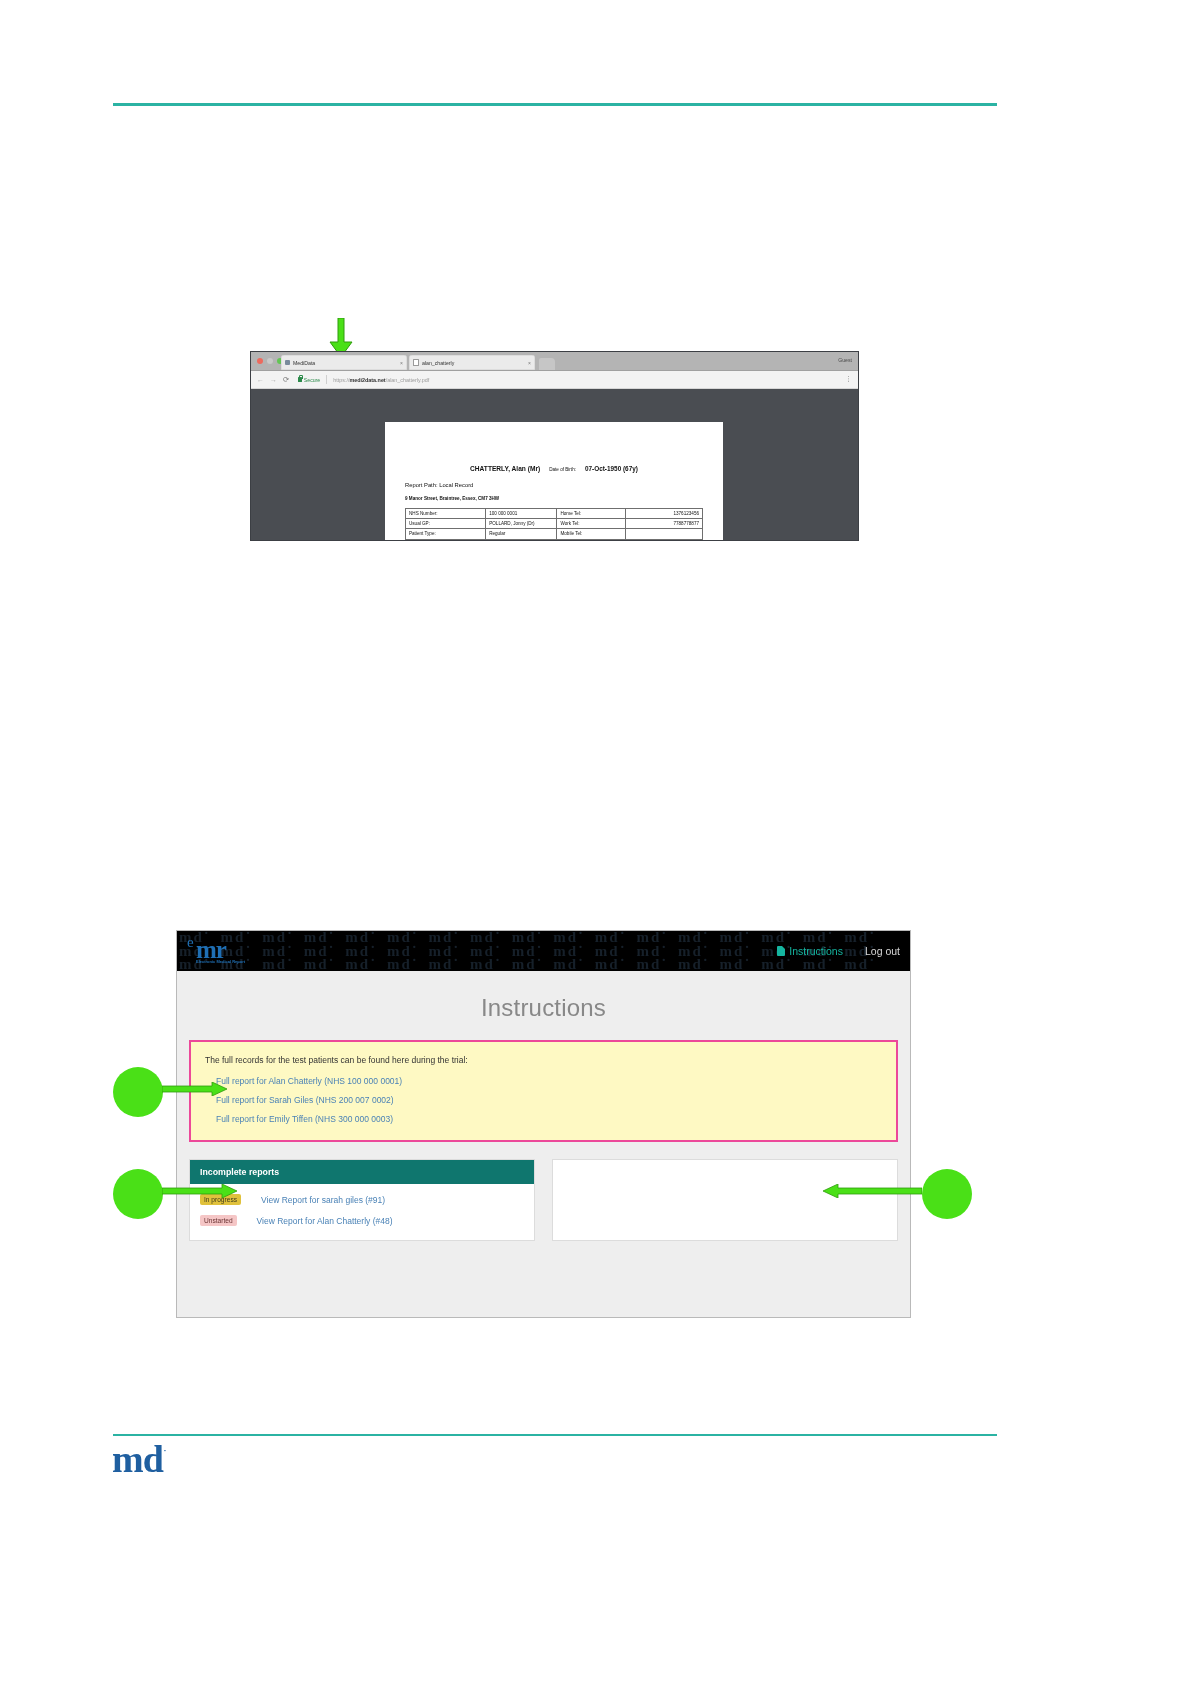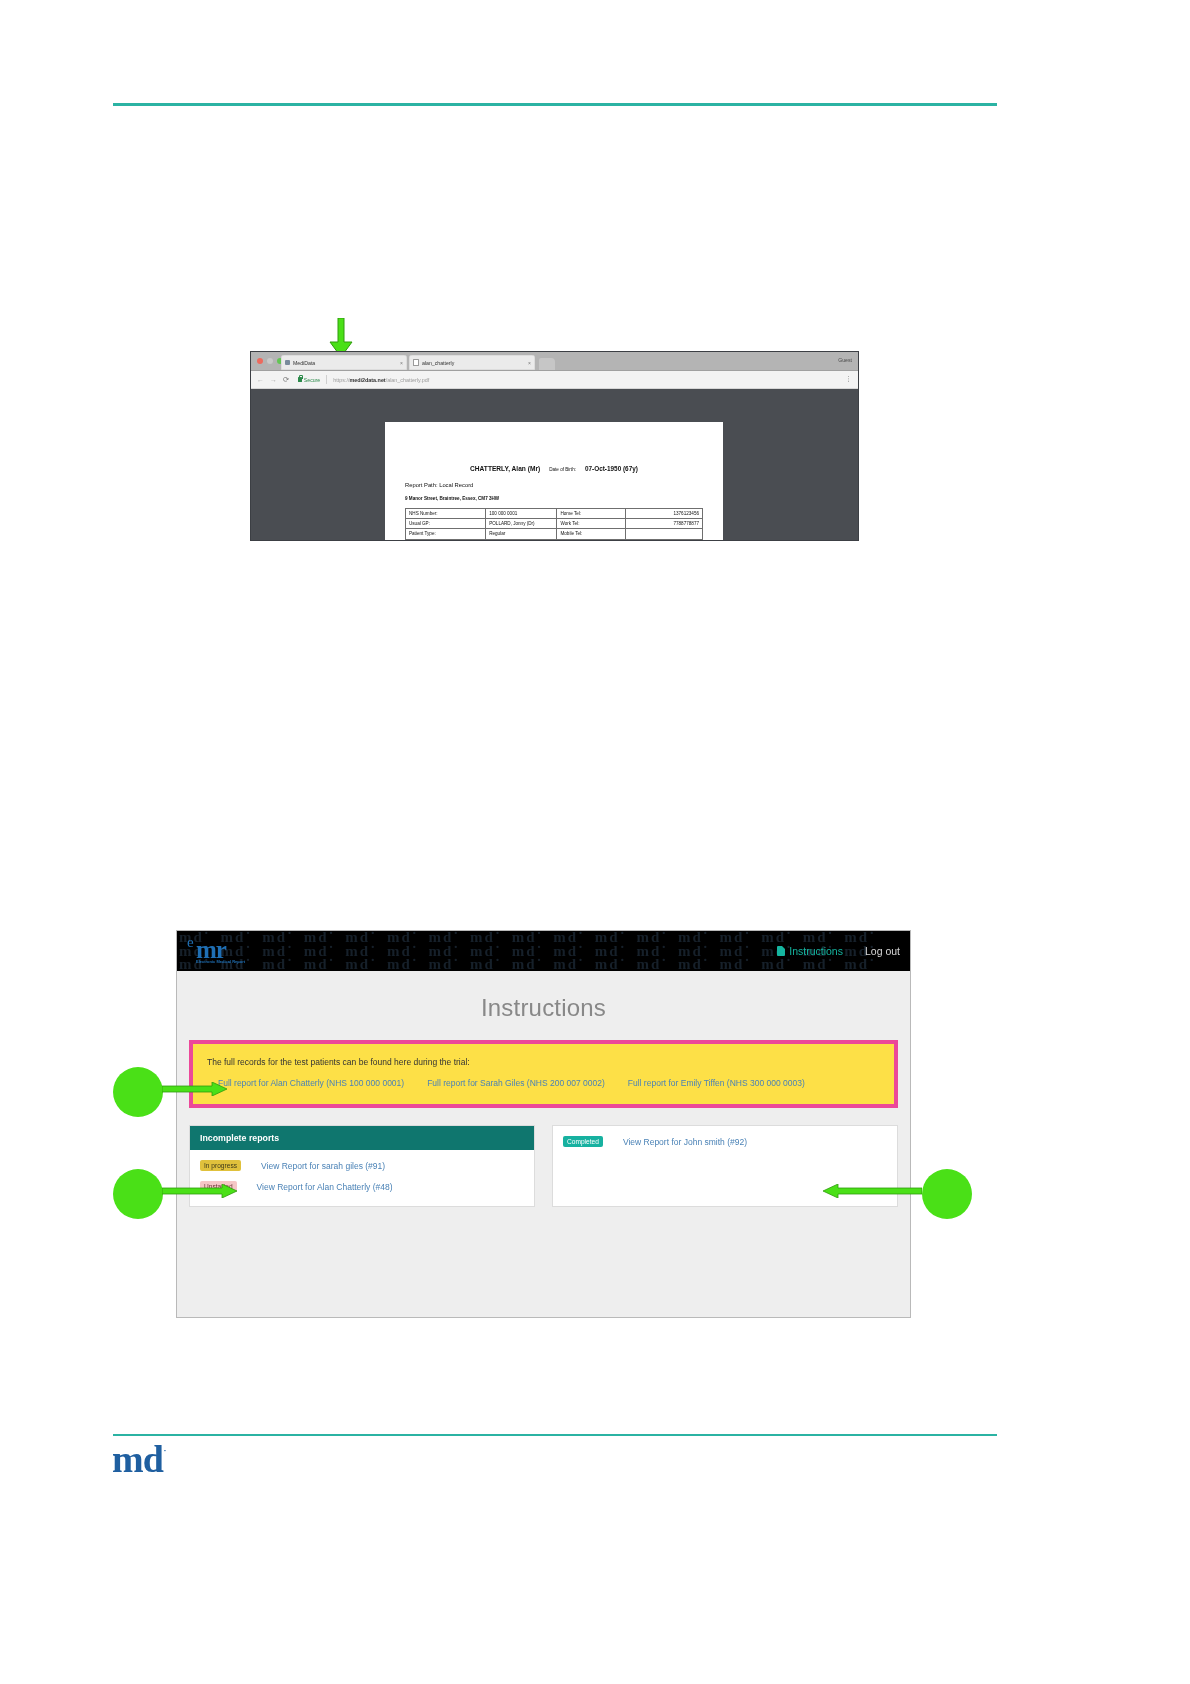--- a/index.html
+++ b/index.html
@@ -158,25 +158,25 @@
     content:""; position:absolute; right:0; top:0; border-width:0 3px 3px 0;
     border-style:solid; border-color:transparent #000 transparent transparent;
   }
 
   .emr-body { padding:0 12px; }
   .emr-title {
     text-align:center; font-size:24px; color:#888; font-weight:normal;
     margin:23px 0 18px 0; letter-spacing:.2px;
   }
   .alert-box {
-    background:#fde047; border:4px solid #ec4899;
+    background:#fef9c3; border:2px solid #ec4899;
     padding:13px 14px 16px 14px;
   }
   .alert-intro { font-size:8.5px; color:#333; }
-  .alert-links { margin-top:11px; display:flex; flex-direction:row; gap:23px; padding-left:11px; }
+  .alert-links { margin-top:11px; display:flex; flex-direction:column; gap:9px; padding-left:11px; }
   .alert-links a { color:#4a82b6; font-size:8.5px; text-decoration:none; }
 
   .panels { display:flex; gap:17px; margin-top:17px; }
   .panel { flex:1; background:#fff; border:1px solid #dcdcdc; }
   .panel-head {
     background:#0f766e; color:#fff; font-size:8.8px; font-weight:bold;
     padding:7px 10px;
   }
   .panel-body { padding:10px 10px 14px 10px; display:flex; flex-direction:column; gap:10px; }
   .report-row { display:flex; align-items:center; gap:20px; }
@@ -331,26 +331,20 @@
             <a href="#">View Report for sarah giles (#91)</a>
           </div>
           <div class="report-row">
             <span class="badge unstarted">Unstarted</span>
             <a href="#">View Report for Alan Chatterly (#48)</a>
           </div>
         </div>
       </div>
 
       <div class="panel">
-        <div class="panel-body">
-          <div class="report-row">
-            <span class="badge completed">Completed</span>
-            <a href="#">View Report for John smith (#92)</a>
-          </div>
-        </div>
       </div>
 
     </div>
   </div>
 </div>
 
 <div class="callout" style="left:113px; top:1067px;"></div>
 <svg class="arrow-right" style="left:162px; top:1082px; width:66px;" viewBox="0 0 66 14" preserveAspectRatio="none">
   <polygon points="0,4 50,4 50,0 65,7 50,14 50,10 0,10" fill="#4ae017" stroke="#2f9c0c" stroke-width="0.8"></polygon>
 </svg>

